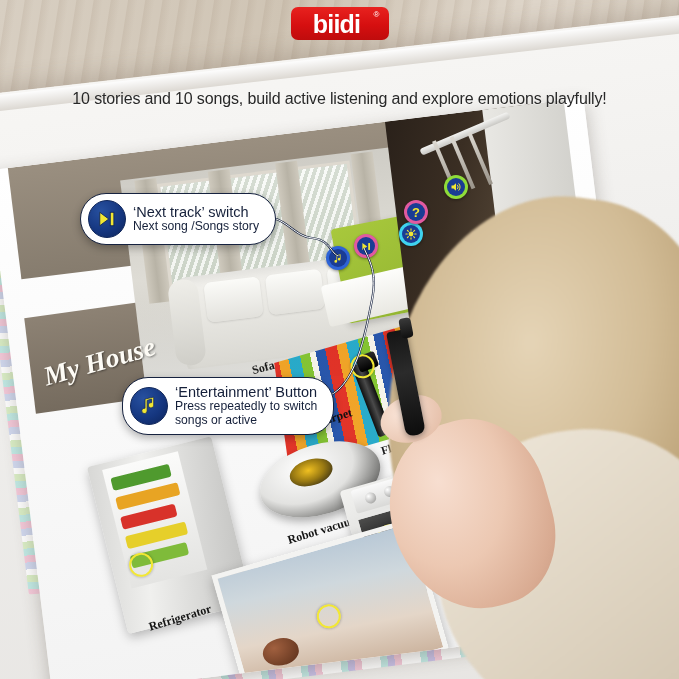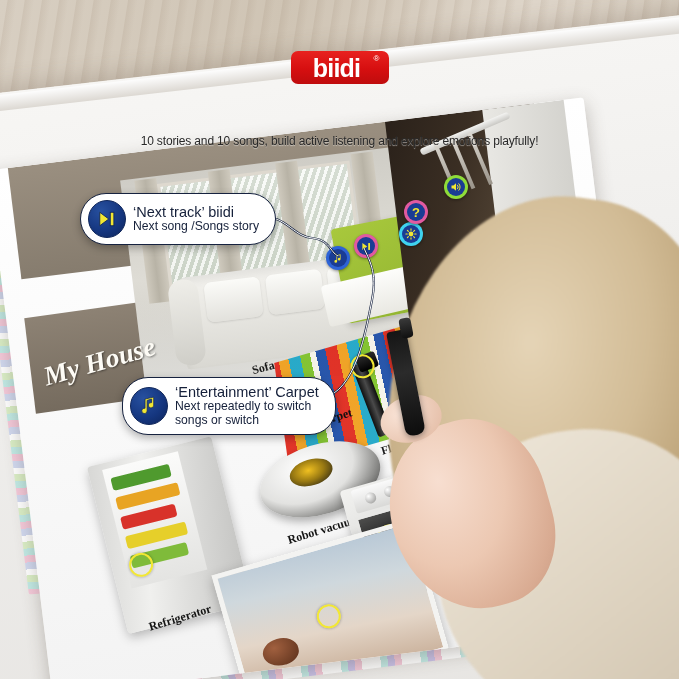--- a/index.html
+++ b/index.html
@@ -37,21 +37,21 @@
     transform: rotate(-6.5deg);
   }
   .bg-floor-strip {
     position: absolute; left: -10%; bottom: -4%; width: 60%; height: 18%;
     background: linear-gradient(100deg,#cfc5b6,#ded6c9);
     transform: rotate(-7deg);
     opacity: .9;
   }
 
   
-  .header { position: absolute; left: 0; right: 0; top: 0; height: 122px; z-index: 40; margin-top: 44px; }
+  .header { position: absolute; left: 0; right: 0; top: 0; height: 122px; z-index: 40; }
 
   .logo {
     position: absolute; left: 50%; top: 7px; transform: translateX(-50%);
     width: 98px; height: 33px; border-radius: 7px;
     background: linear-gradient(180deg,#e8221f 0%, #d60f10 55%, #bf0c0d 100%);
     display: flex; align-items: center; justify-content: center;
   }
   .logo-word {
     color: #fff; font-weight: 700; font-size: 25px; letter-spacing: -.8px;
     line-height: 1; position: relative; left: -3px; top: 1px;
@@ -66,21 +66,21 @@
     text-align: center;
     color: #1b4b9c;
     font-size: 27.5px; font-weight: 700; letter-spacing: -.3px;
     white-space: nowrap;
     text-shadow: 0 1px 1px rgba(255,255,255,.55);
   }
   .subhead {
     position: absolute; left: 0; right: 0; top: 90px;
     text-align: center;
     color: #282828;
-    font-size: 12px; font-weight: 400; letter-spacing: -.15px;
+    font-size: 16px; font-weight: 400; letter-spacing: -.15px;
     white-space: nowrap;
     text-shadow: 0 1px 1px rgba(255,255,255,.5);
   }
 
   
   .book-wrap {
     position: absolute; left: 18px; top: 132px; width: 600px; height: 530px;
     transform: rotate(-7deg);
   }
   .book-pages {
@@ -574,35 +574,35 @@
   </svg>
 
   <div class="callout" id="callout-next">
     <div class="callout-badge">
       <svg width="20" height="20" viewBox="0 0 16 16">
         <path d="M2.2 2.6l7.2 5.4-7.2 5.4z" fill="#f2e733" stroke="#0d2459" stroke-width=".7" stroke-linejoin="round"></path>
         <rect x="10.6" y="2.6" width="2.9" height="10.8" fill="#f2e733" stroke="#0d2459" stroke-width=".7"></rect>
       </svg>
     </div>
     <div class="callout-text">
-      <div class="callout-title">‘Next track’ biidi</div>
+      <div class="callout-title">‘Next track’ switch</div>
       <div class="callout-sub">Next song /Songs story</div>
     </div>
   </div>
 
   <div class="callout" id="callout-ent">
     <div class="callout-badge">
       <svg width="21" height="21" viewBox="0 0 16 16">
         <path d="M6.2 12.1a2.05 2.05 0 1 1-1.6-2v-7l6.6-1.5v6.2a2.05 2.05 0 1 1-1.6-2V3.1L6.2 4.1z" fill="#f2e733" stroke="#0d2459" stroke-width=".55" stroke-linejoin="round"></path>
       </svg>
     </div>
     <div class="callout-text">
-      <div class="callout-title">‘Entertainment’ Carpet</div>
-      <div class="callout-sub">Next repeatedly to switch</div>
-      <div class="callout-sub">songs or switch</div>
+      <div class="callout-title">‘Entertainment’ Button</div>
+      <div class="callout-sub">Press repeatedly to switch</div>
+      <div class="callout-sub">songs or active</div>
     </div>
   </div>
 
   <div style="position:absolute; right:-40px; top:196px; width:330px; height:430px;
               border-radius:50% 46% 44% 52%;
               background:radial-gradient(ellipse at 40% 35%, #e5d4b6 0%, #d2bc96 42%, #b99f74 72%, #a88d62 100%);
               transform:rotate(8deg); filter:blur(1.2px);"></div>
 
   <div style="position:absolute; right:-60px; bottom:-50px; width:300px; height:300px;
               border-radius:46% 50% 40% 54%;

